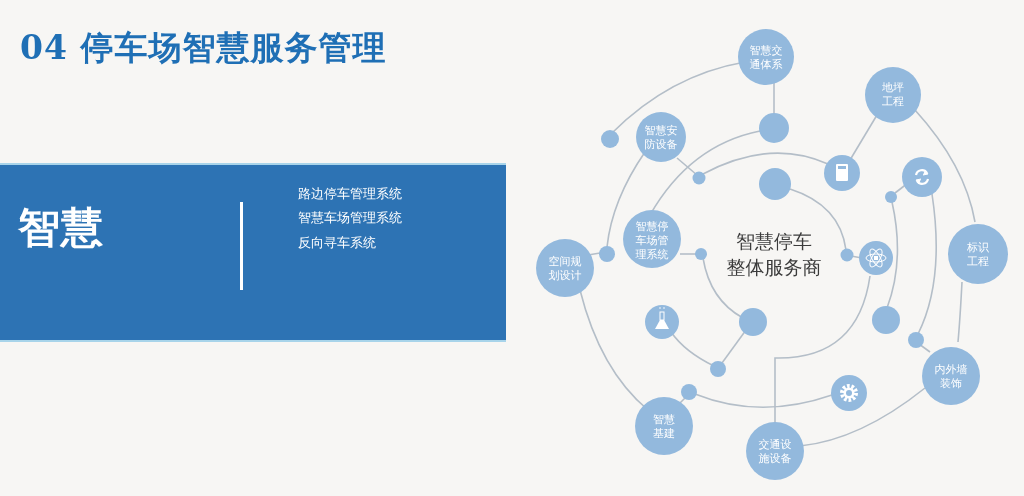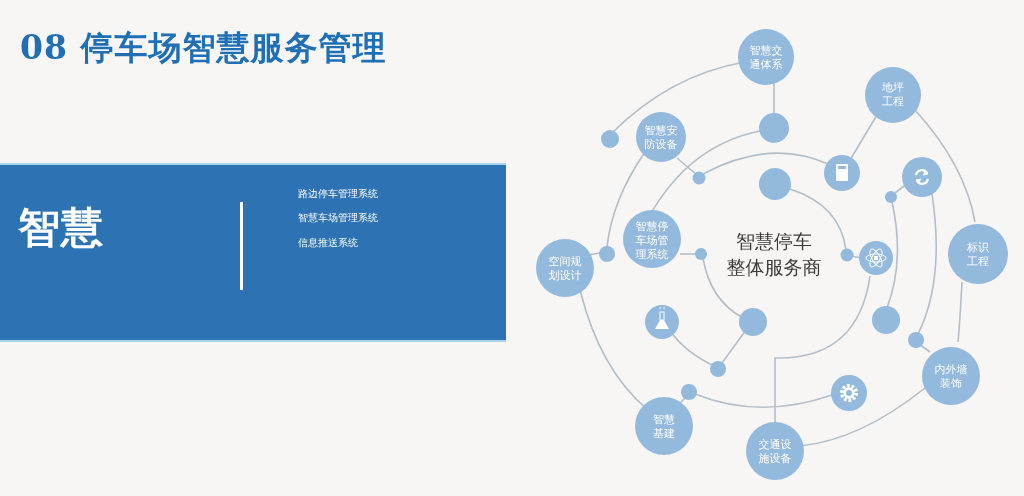--- a/index.html
+++ b/index.html
@@ -43,21 +43,21 @@
     width: 3px; height: 88px;
     background: #ffffff;
   }
   .sys-list {
     position: absolute;
     left: 298px; top: 17px;
     list-style: none;
   }
   .sys-list li {
     color: #ffffff;
-    font-size: 10px;
+    font-size: 13px;
     line-height: 24.3px;
     white-space: nowrap;
   }
   .diagram {
     position: absolute;
     left: 0; top: 0;
     width: 1024px; height: 496px;
   }
   .node-label {
     font-family: "DejaVu Sans", "Liberation Sans", sans-serif;
@@ -68,31 +68,31 @@
   .center-label {
     font-family: "DejaVu Sans", "Liberation Sans", sans-serif;
     font-size: 19px;
     fill: #3b3b3b;
     text-anchor: middle;
   }
 </style>
 </head>
 <body>
 
-<div class="page-title">08 停车场智慧服务管理</div>
+<div class="page-title">04 停车场智慧服务管理</div>
 
 <div class="blue-panel">
   <div class="big-title">
     <div>智慧</div>
   </div>
   <div class="divider"></div>
   <ul class="sys-list">
     <li>路边停车管理系统</li>
     <li>智慧车场管理系统</li>
-    <li>信息推送系统</li>
+    <li>反向寻车系统</li>
   </ul>
 </div>
 
 <svg class="diagram" viewBox="0 0 1024 496" xmlns="http://www.w3.org/2000/svg">
   <g fill="none" stroke="#b4bec8" stroke-width="1.6">
 
     <path d="M 612 133 Q 670 75 745 62"></path>
 
     <path d="M 774 80 L 774 124"></path>
 

